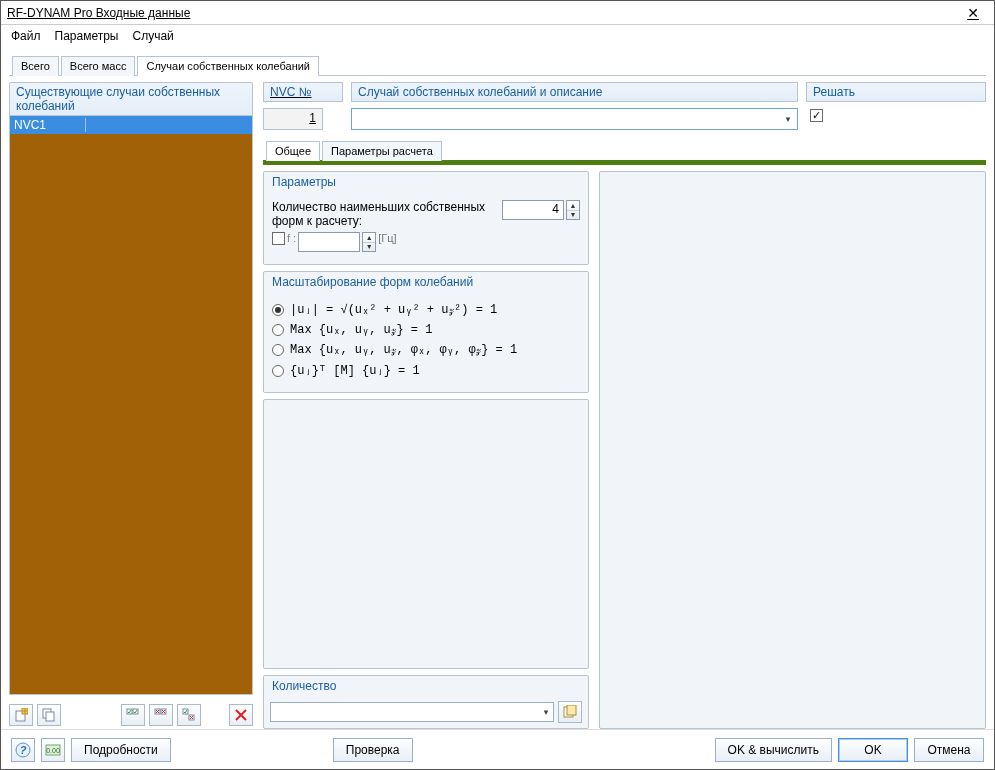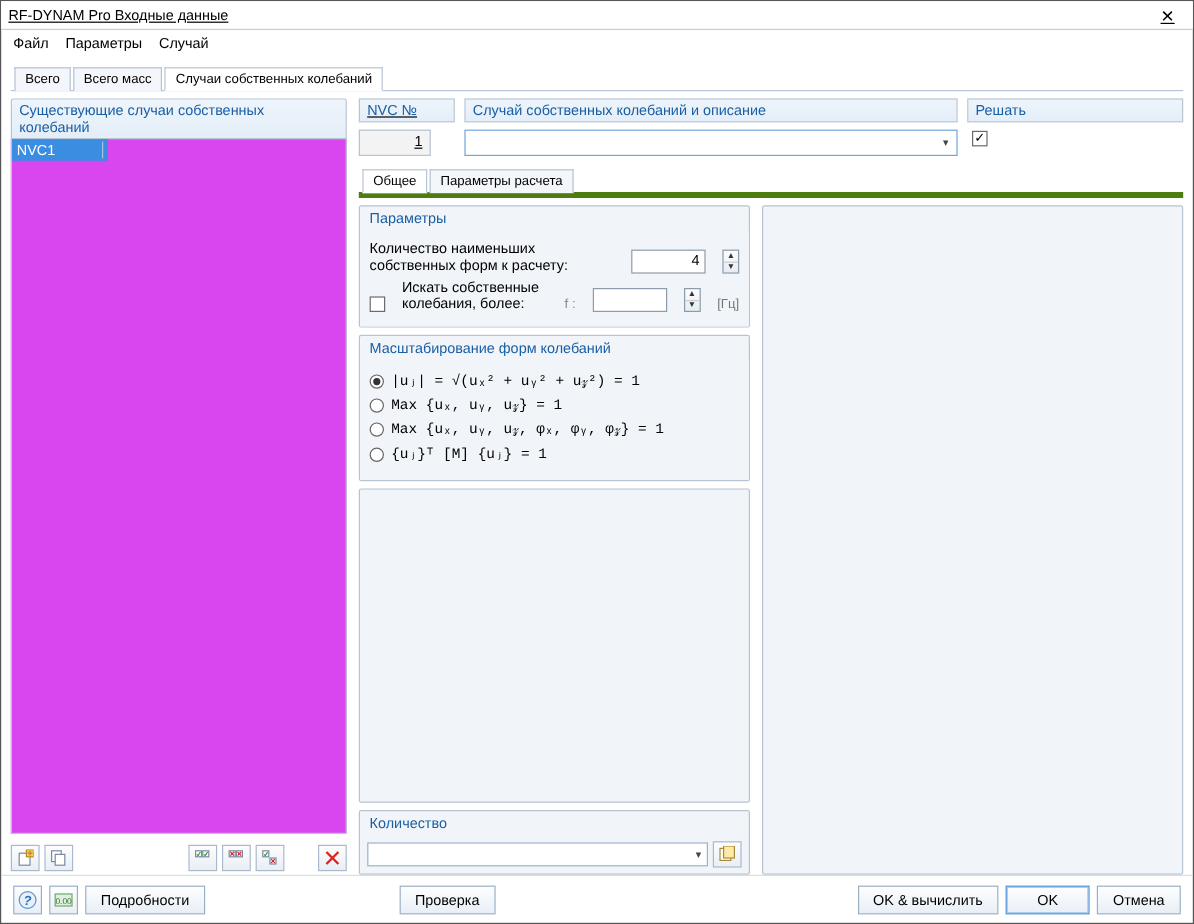--- a/index.html
+++ b/index.html
@@ -8,23 +8,23 @@
 .titlebar { height:24px; background:#fff; border-bottom:1px solid #ccc; display:flex; align-items:center; padding:0 6px; font-size:12px;text-decoration:underline; }
 .titlebar .title { flex:1; }
 .titlebar .close { width:30px; text-align:center; font-size:14px; }
 .menubar { height:22px; display:flex; align-items:center; gap:14px; padding:0 10px; font-size:12px; }
 .menubar span { }
 .content { flex:1; padding:8px 8px 0 8px; display:flex; flex-direction:column; min-height:0; }
 .tabs-outer { display:flex; border-bottom:1px solid #b7c4d2; padding-left:3px;}
 .tab { padding:3px 8px; border:1px solid #b7c4d2; border-bottom:none; margin-right:2px; background:#f3f6fa; font-size:11px; position:relative; top:1px;}
 .tab.active { background:#fff; border-bottom:1px solid #fff; }
 .body { flex:1; display:flex; gap:10px; padding-top:6px; min-height:0; }
-.left-col { width:280px; display:flex; flex-direction:column; }
+.left-col { width:244px; display:flex; flex-direction:column; }
 .group-head-wrap { background:linear-gradient(#eef4fb,#e4eef8); border:1px solid #b7c4d2; border-radius:2px 2px 0 0; padding:2px 6px; color:#1a5fa4; font-size:12px; }
-.list { flex:1; border:1px solid #b7c4d2; border-top:none; background:#d946ef; display:flex; flex-direction:row; }
+.list { flex:1; border:1px solid #b7c4d2; border-top:none; background:#a16207; display:flex; flex-direction:column; }
 .list-row { display:flex; height:18px; align-items:center; background:#3a8de0; color:#fff; font-size:12px;}
 .list-cell1 { width:76px; border-right:1px solid #a9c3e0; padding-left:4px;}
 .list-cell2 { flex:1; padding-left:4px;}
 .left-toolbar { height:28px; display:flex; align-items:center; gap:4px; margin-top:6px; }
 .tbtn { width:24px; height:22px; border:1px solid #aabaca; background:linear-gradient(#fdfdfd,#e9eef5); display:flex; align-items:center; justify-content:center; font-size:11px;}
 .tbtn svg { display:block; }
 .spacer { flex:1; }
 .right-col { flex:1; display:flex; flex-direction:column; min-height:0;}
 .top-row { display:flex; gap:8px; }
 .field-block { }
@@ -39,21 +39,21 @@
 .solve-body { margin-top:6px; padding-left:4px;}
 .chk { width:13px; height:13px; border:1px solid #6a6a6a; display:inline-flex; align-items:center; justify-content:center; background:#fff; font-size:11px; line-height:1; vertical-align:middle;}
 .inner-tabs { display:flex; border-bottom:5px solid #4d7c0f; margin-top:10px; padding-left:3px;}
 .inner-body { flex:1; display:flex; gap:10px; padding-top:6px; min-height:0;}
 .params-col { width:326px; display:flex; flex-direction:column; gap:6px; min-height:0;}
 .placeholder-col { flex:1; border:1px solid #b7c4d2; background:#f1f4f8; border-radius:2px; display:flex; flex-direction:column;}
 .placeholder-big { flex:1; margin:4px; border:0px solid #cbd6e2; border-radius:2px;}
 .section { border:1px solid #b7c4d2; border-radius:2px; background:#f1f4f8; }
 .section-title { color:#1a5fa4; font-size:12px; padding:3px 8px; }
 .section-body { padding:4px 8px 8px 8px; background:#f1f4f8;}
-.row { display:flex; align-items:flex-end; gap:14px; margin:4px 0;}
+.row { display:flex; align-items:flex-start; gap:2px; margin:4px 0;}
 .row .lab { flex:1; font-size:12px; color:#000;}
 .numbox { width:62px; height:20px; border:1px solid #8c9bab; background:#fff; text-align:right; padding:1px 4px; font-size:12px;}
 .spin { width:14px; height:20px; border:1px solid #8c9bab; background:linear-gradient(#fdfdfd,#e6ecf3); display:flex; flex-direction:column; font-size:7px; color:#333;}
 .spin div{ flex:1; display:flex; align-items:center; justify-content:center; border-bottom:1px solid #ccc;}
 .spin div:last-child{border-bottom:none;}
 .unit { color:#777; font-size:11px;}
 .radio-row { display:flex; align-items:center; gap:6px; margin:6px 0; font-size:12px;font-family:Liberation Mono, monospace;}
 .radio { width:12px; height:12px; border:1px solid #666; border-radius:50%; display:inline-flex; align-items:center; justify-content:center; background:#fff;}
 .radio.sel::after { content:""; width:6px; height:6px; background:#333; border-radius:50%; display:block;}
 .big-placeholder { flex:1; border:1px solid #b7c4d2; background:#f1f4f8; border-radius:2px; }
@@ -192,21 +192,20 @@
                 <div class="row">
                   <div class="lab">Количество наименьших собственных форм к расчету:</div>
                   <div class="numbox">4</div>
                   <div class="spin">
                       <div>▲</div>
                       <div>▼</div>
                     </div>
                 </div>
                 <div class="row">
                   <span class="chk"></span>
-                  <div class="lab">Искать собственные колебания, более:</div>
                   <span class="unit disabled-label">f :</span>
                   <div class="numbox" style="background:#fff;"></div>
                   <div class="spin">
                       <div>▲</div>
                       <div>▼</div>
                     </div>
                   <span class="unit">[Гц]</span>
                 </div>
               </div>
             </div>

